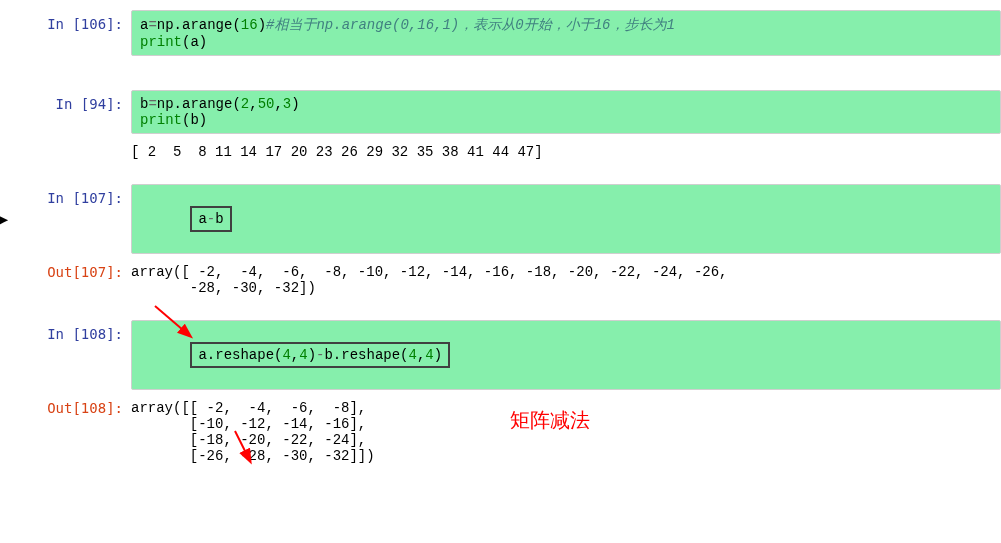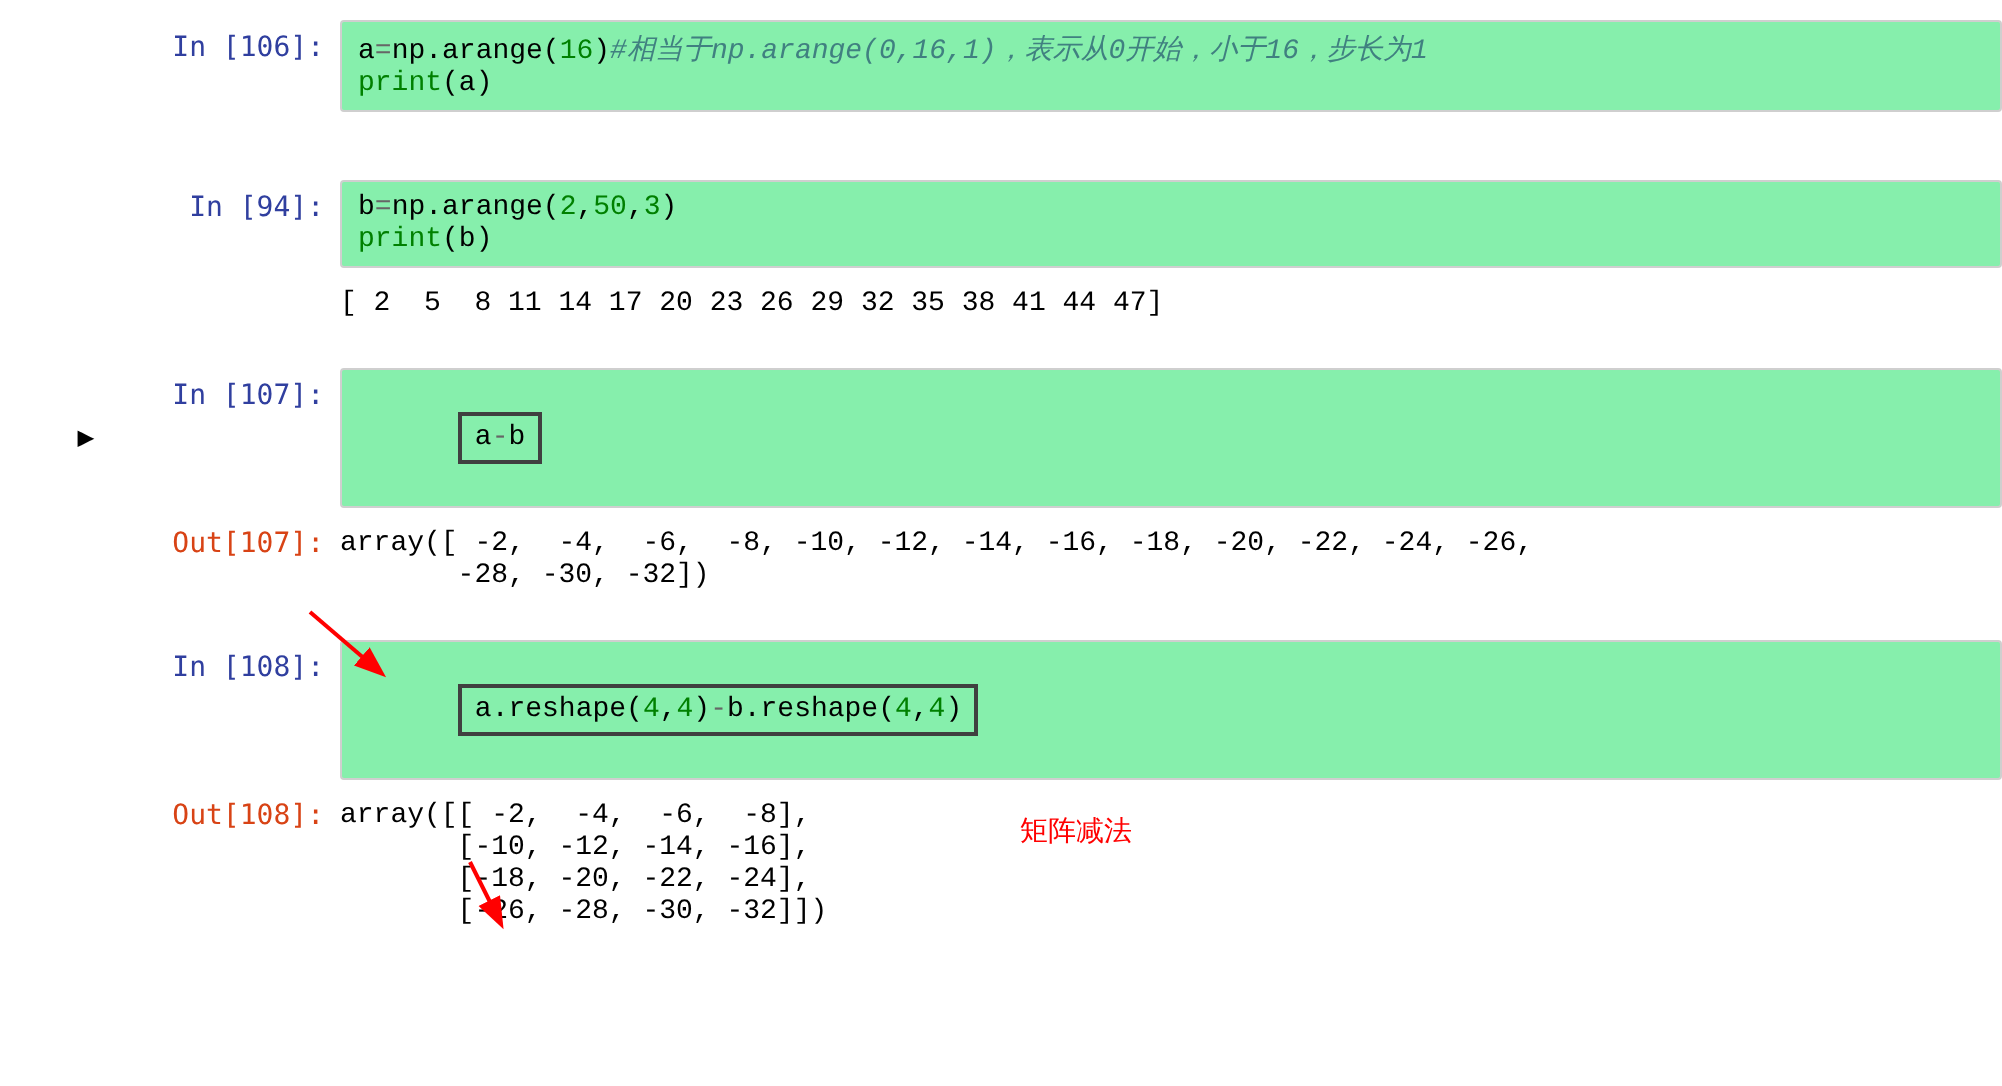--- a/index.html
+++ b/index.html
@@ -53,30 +53,30 @@
       padding: 3px 6px;
     }
     .arrow-svg {
       position: absolute;
       pointer-events: none;
     }
     .annot {
       position: absolute;
       color: #ff0000;
       font-family: sans-serif;
-      font-size: 14px;
+      font-size: 20px;
     }
     .selected-marker {
       width: 8px;
       display: flex;
       align-items: center;
       justify-content: center;
       color: #000;
     }
-    .wrapper { position: relative; padding-left: 39px; }
+    .wrapper { position: relative; }
   </style>
 </head>
 <body>
 
 <div class="wrapper">
 
   <div class="cell">
     <div class="selected-marker"></div>
     <div class="prompt input">In [106]:</div>
     <div class="input-area">a<span class="o">=</span>np.arange(<span class="mi">16</span>)<span class="c">#相当于np.arange(0,16,1)，表示从0开始，小于16，步长为1</span>

